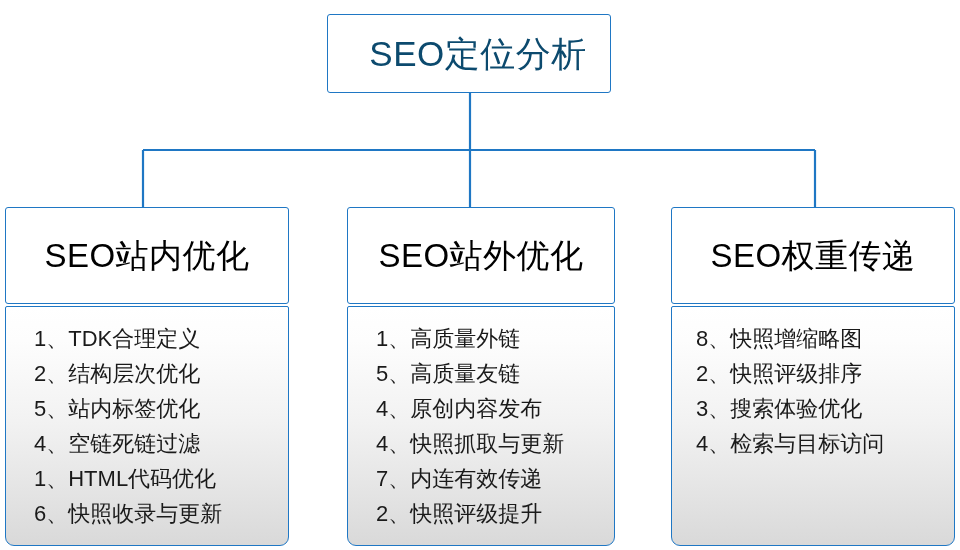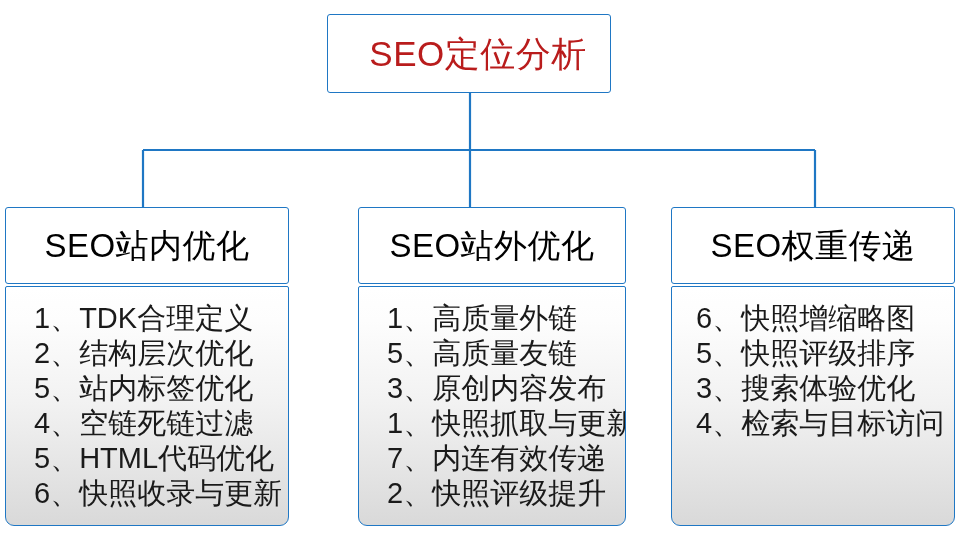--- a/index.html
+++ b/index.html
@@ -29,39 +29,39 @@
     width:284px; height:79px;
     background:#ffffff;
     border:1.6px solid #1f77c4;
     border-radius:3px;
     display:flex;
     align-items:center;
     justify-content:center;
   }
   .root-label {
     font-size:35px;
-    color:#b91c1c;
+    color:#0c4a6e;
     letter-spacing:0.5px;
     line-height:1;
     margin-left:18px;
   }
 
   
   .column {
     position:absolute;
     top:207px;
     width:284px;
   }
   .col-1 { left:5px; }
-  .col-2 { left:342px;padding-left:16px; }
+  .col-2 { left:331px;padding-left:16px; }
   .col-3 { left:671px; }
   .col-3, .col-3 .head-box, .col-3 .list-box { width:284px; }
 
   .head-box {
-    height:77px;
+    height:97px;
     background:#ffffff;
     border:1.6px solid #1f77c4;
     border-radius:3px;
     display:flex;
     align-items:center;
     justify-content:center;
   }
   .head-label {
     font-size:33px;
     color:#000000;
@@ -76,21 +76,21 @@
     border:1.6px solid #1f77c4;
     border-top-left-radius:2px;
     border-top-right-radius:2px;
     border-bottom-left-radius:9px;
     border-bottom-right-radius:9px;
     padding:14px 0 0 0;
     overflow:hidden;
   }
   .item-list { list-style:none; }
   .item {
-    font-size:29px;
+    font-size:22px;
     color:#1a1a1a;
     line-height:35px;
     padding-left:28px;
     white-space:nowrap;
   }
   .col-3 .item { padding-left:24px; }
 </style>
 </head>
 <body>
 
@@ -116,49 +116,49 @@
   <div class="column col-1">
     <div class="head-box">
       <span class="head-label">SEO站内优化</span>
     </div>
     <div class="list-box">
       <ul class="item-list">
         <li class="item">1、TDK合理定义</li>
         <li class="item">2、结构层次优化</li>
         <li class="item">5、站内标签优化</li>
         <li class="item">4、空链死链过滤</li>
-        <li class="item">5、HTML代码优化</li>
+        <li class="item">1、HTML代码优化</li>
         <li class="item">6、快照收录与更新</li>
       </ul>
     </div>
   </div>
 
   <div class="column col-2">
     <div class="head-box">
       <span class="head-label">SEO站外优化</span>
     </div>
     <div class="list-box">
       <ul class="item-list">
         <li class="item">1、高质量外链</li>
         <li class="item">5、高质量友链</li>
-        <li class="item">3、原创内容发布</li>
-        <li class="item">1、快照抓取与更新</li>
+        <li class="item">4、原创内容发布</li>
+        <li class="item">4、快照抓取与更新</li>
         <li class="item">7、内连有效传递</li>
         <li class="item">2、快照评级提升</li>
       </ul>
     </div>
   </div>
 
   <div class="column col-3">
     <div class="head-box">
       <span class="head-label">SEO权重传递</span>
     </div>
     <div class="list-box">
       <ul class="item-list">
-        <li class="item">6、快照增缩略图</li>
-        <li class="item">5、快照评级排序</li>
+        <li class="item">8、快照增缩略图</li>
+        <li class="item">2、快照评级排序</li>
         <li class="item">3、搜索体验优化</li>
         <li class="item">4、检索与目标访问</li>
       </ul>
     </div>
   </div>
 
 </div>
 
 </body></html>

